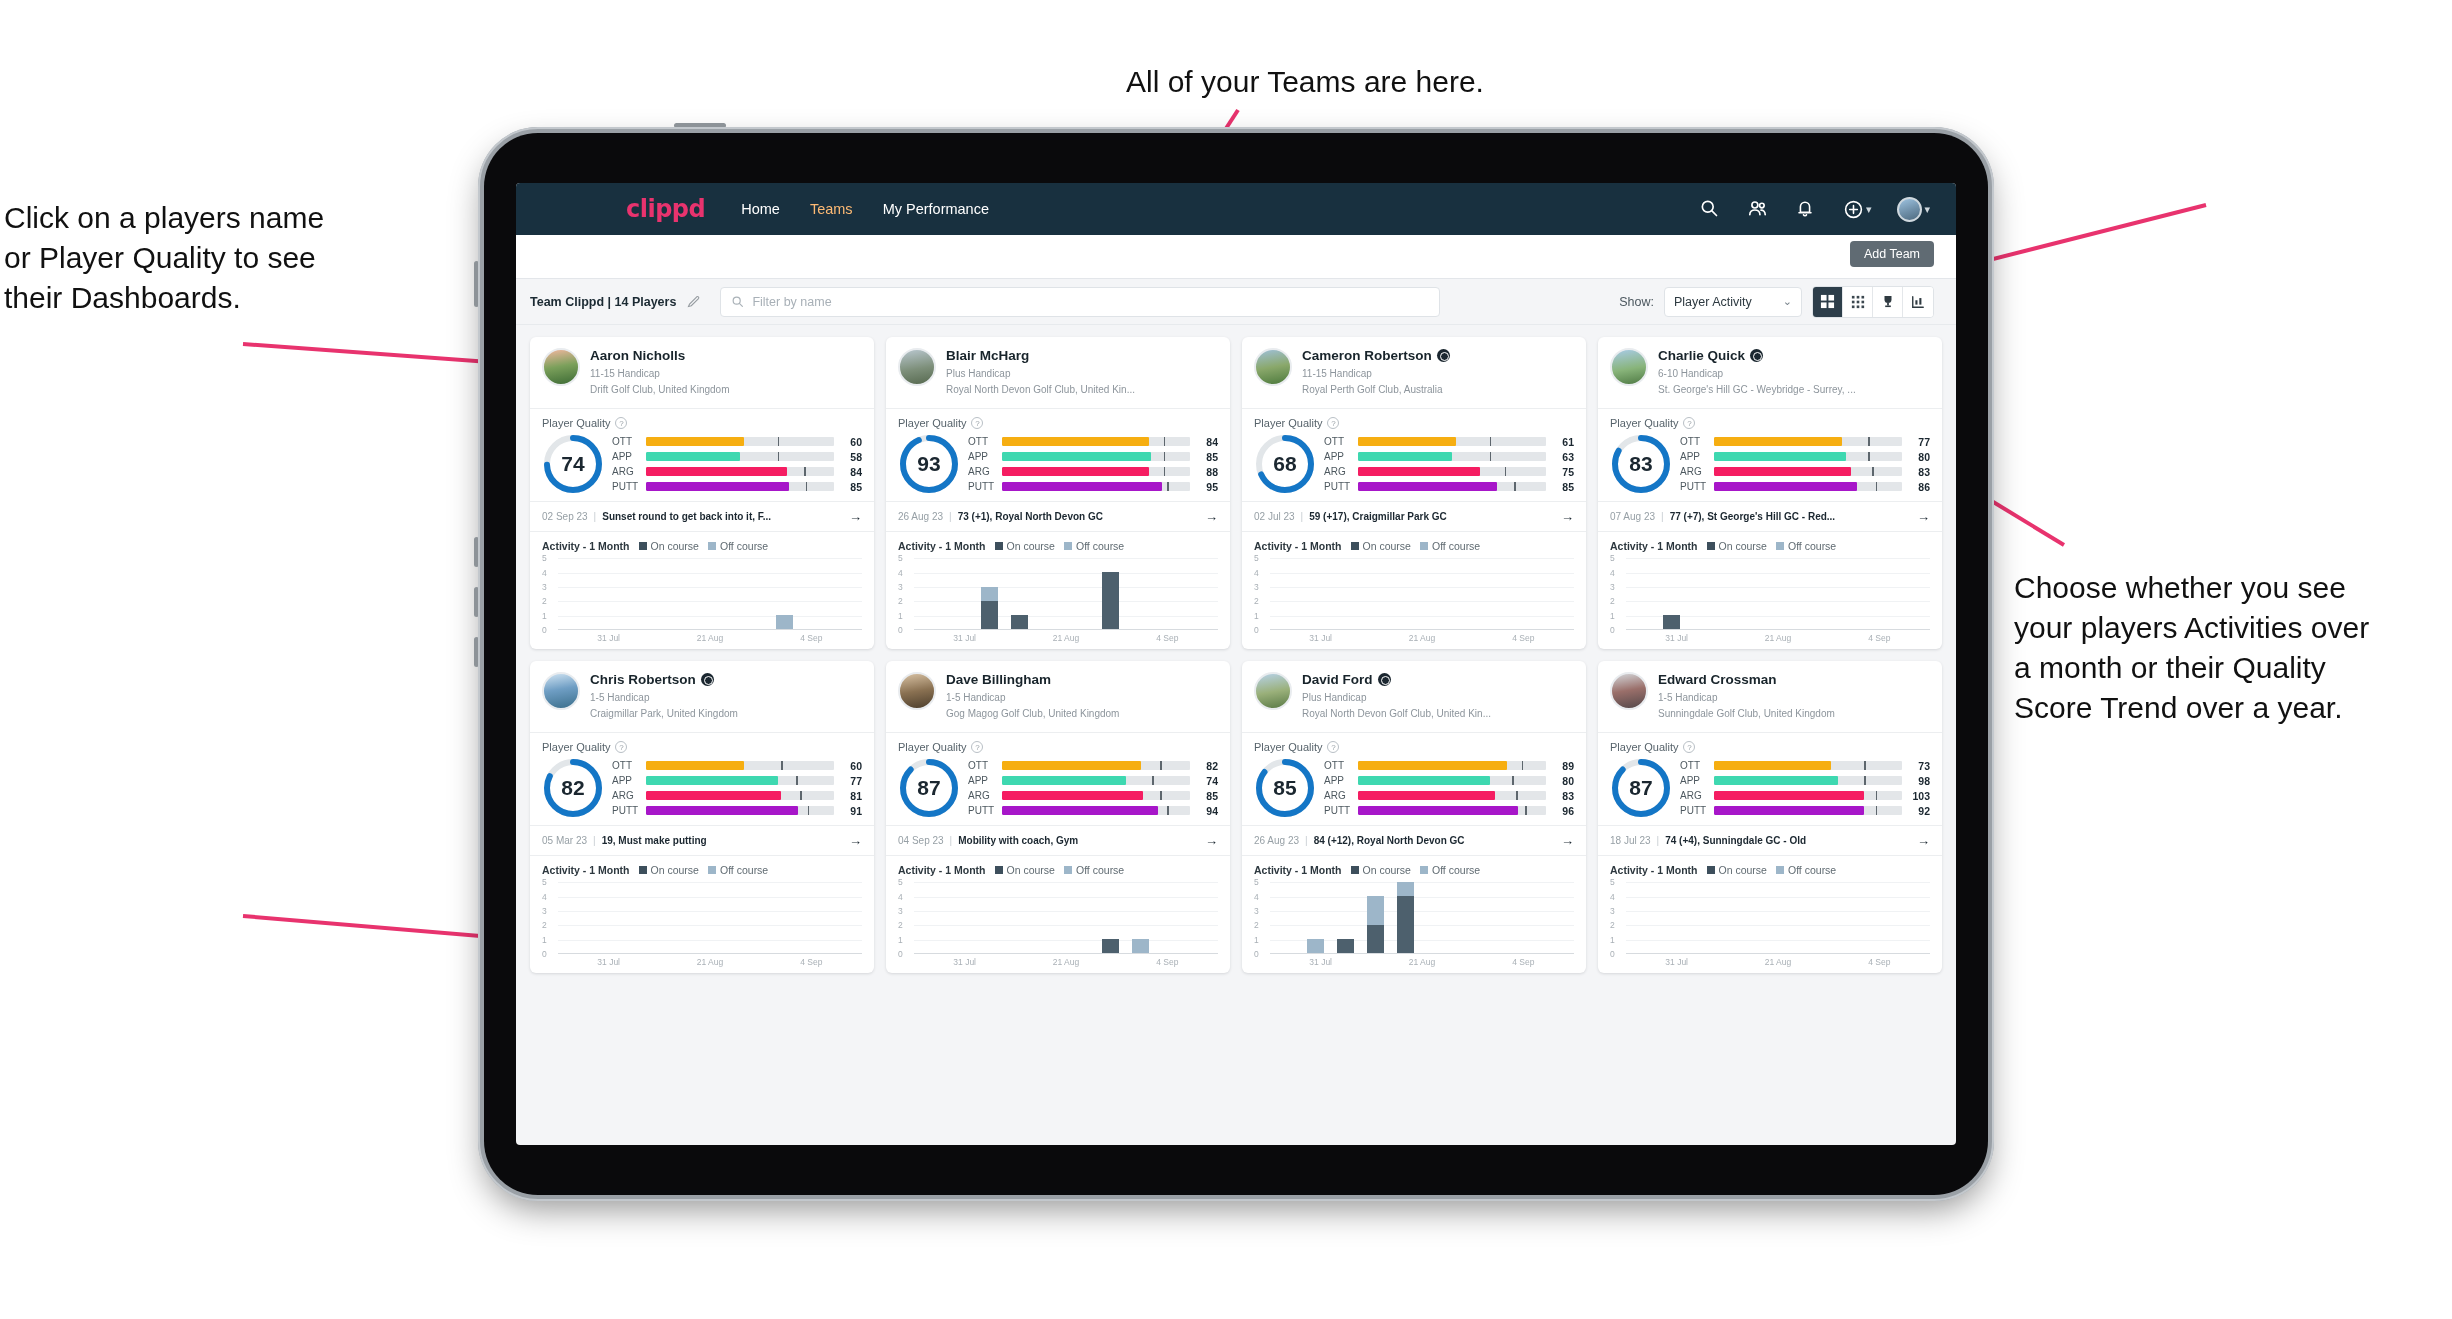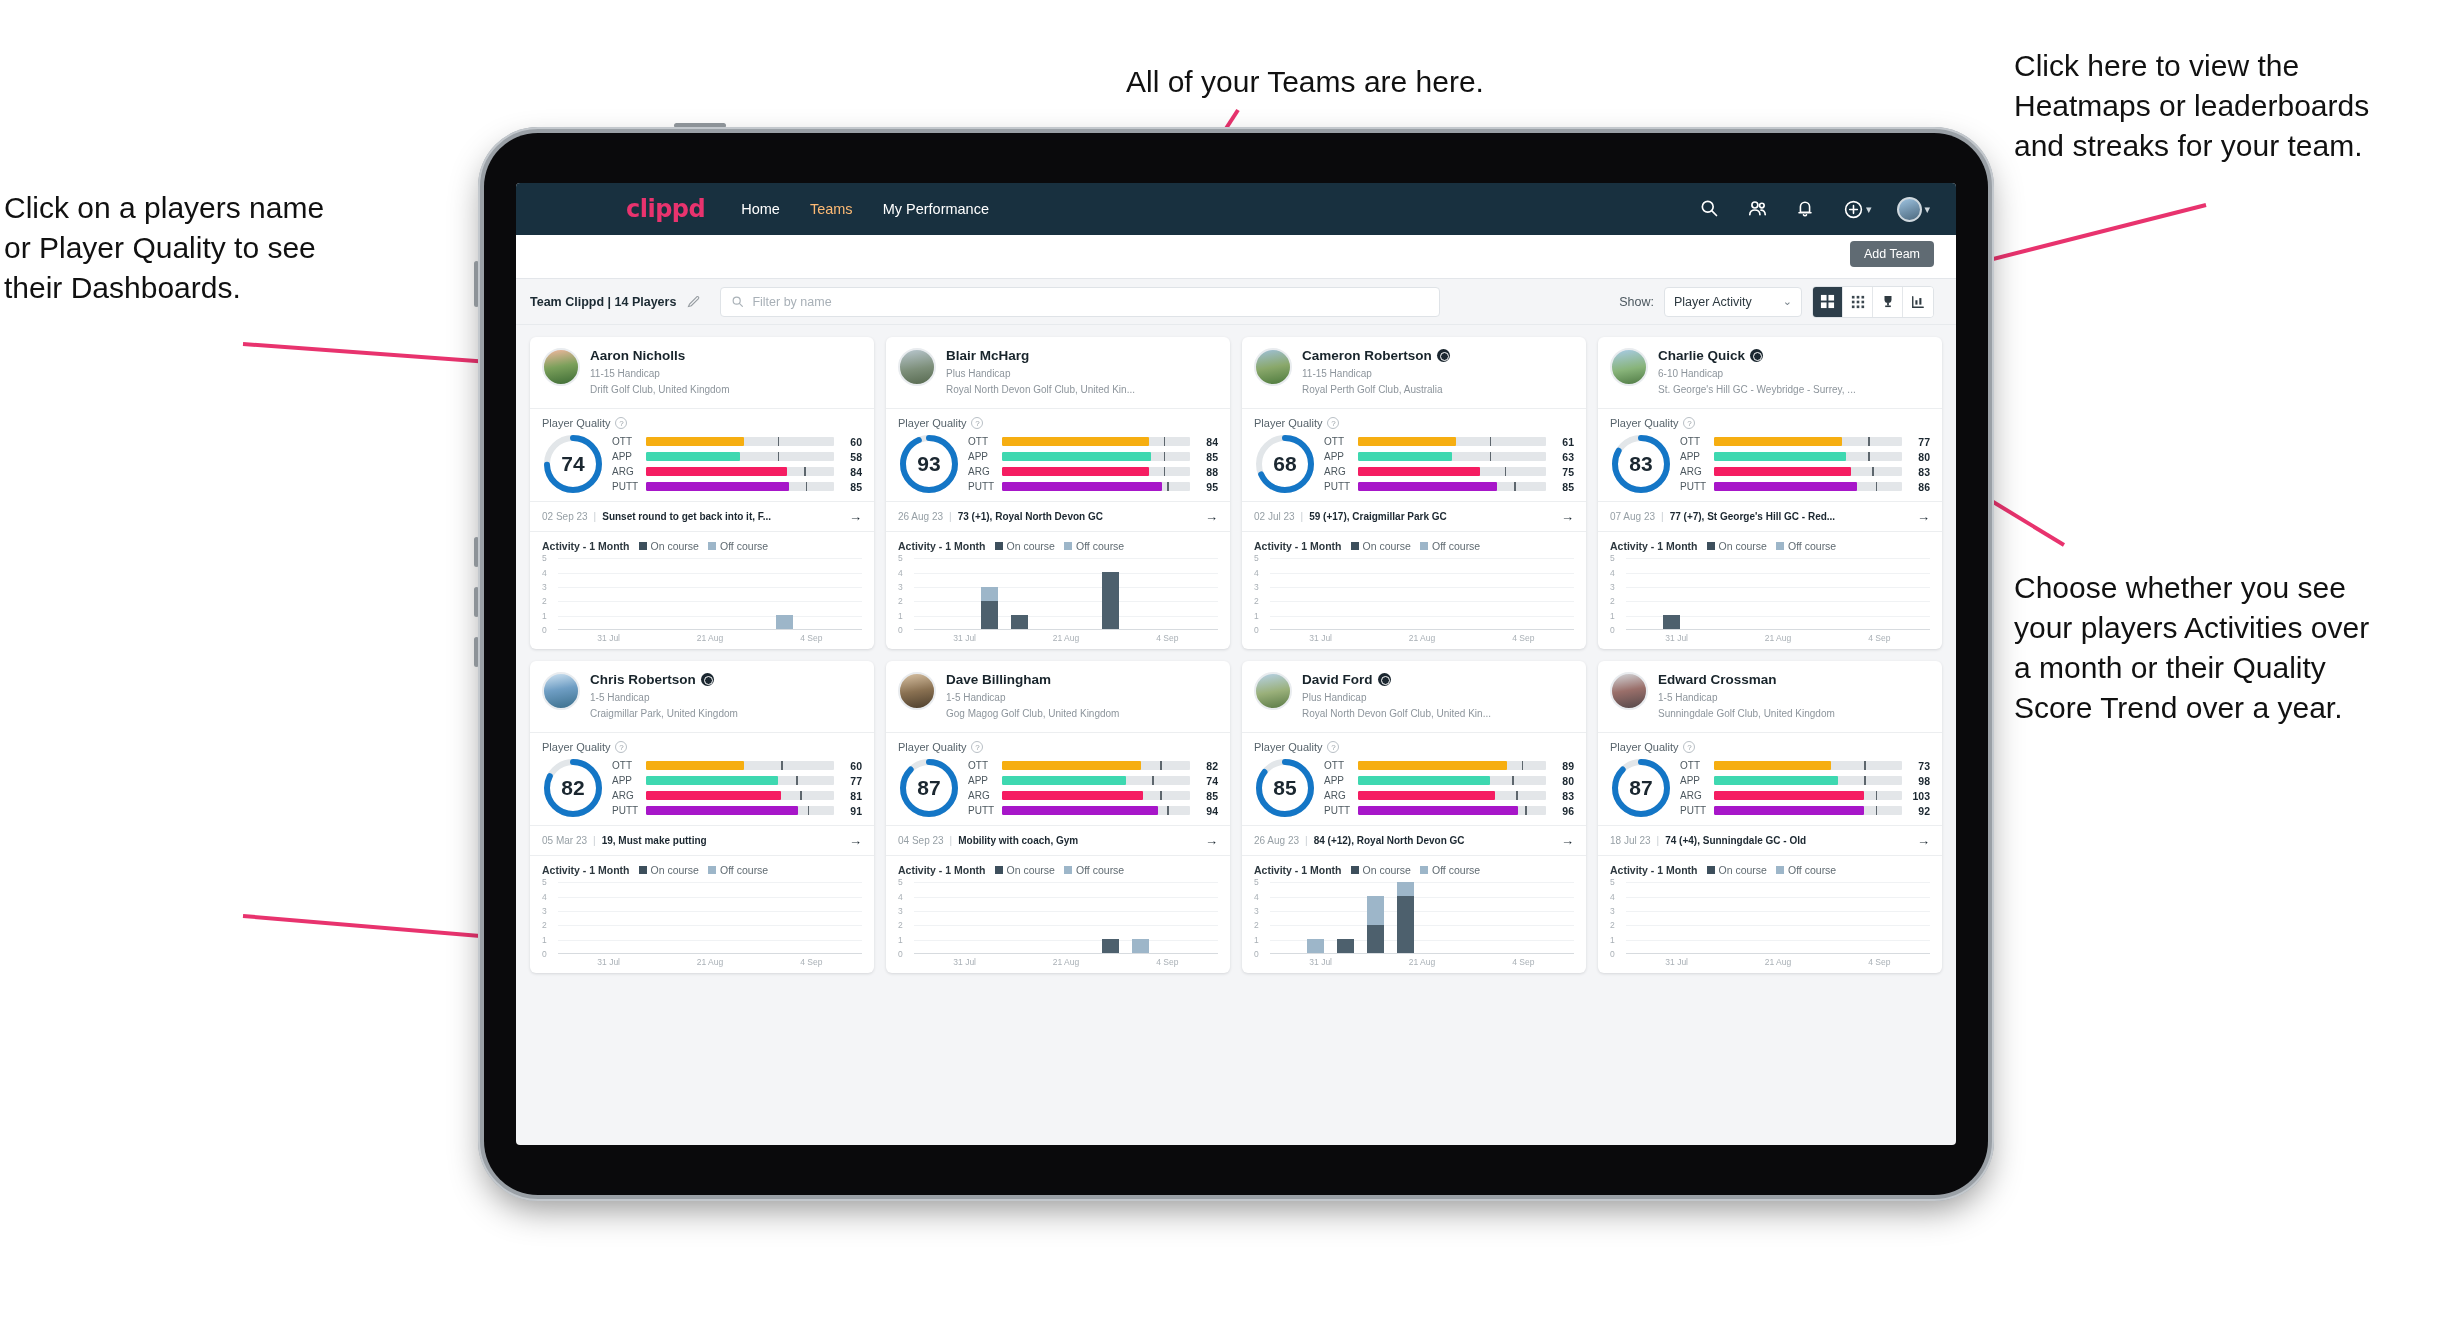--- a/index.html
+++ b/index.html
@@ -186,29 +186,26 @@
   .seg-off { background: #9db6c9; }
   .seg-on { background: #4d606d; }
   .xlabs { display: flex; padding-left: 16px; margin-top: 3px; }
   .xl { flex: 1; text-align: center; font-size: 8.5px; color: #a9b0b6; }
 </style>
 </head>
 <body>
 
 <div id="stage">
 
-  <div class="annot" style="left:4px; top:188px; width:400px;">Click on a players name
+  <div class="annot" style="left:4px; top:198px; width:400px;">Click on a players name
 or Player Quality to see
 their Dashboards.</div>
 
   <div class="annot" style="left:1126px; top:62px; width:440px;">All of your Teams are here.</div>
 
-  <div class="annot" style="left:2014px; top:46px; width:430px;">Click here to view the
-Heatmaps or leaderboards
-and streaks for your team.</div>
 
   <div class="annot" style="left:2014px; top:568px; width:430px;">Choose whether you see
 your players Activities over
 a month or their Quality
 Score Trend over a year.</div>
 
 
   <svg class="arrow-svg" style="left:0; top:0; width:2452px; height:1319px;">
     <defs>
       <marker id="ah" markerWidth="9" markerHeight="9" refX="6.2" refY="4.5" orient="auto">

